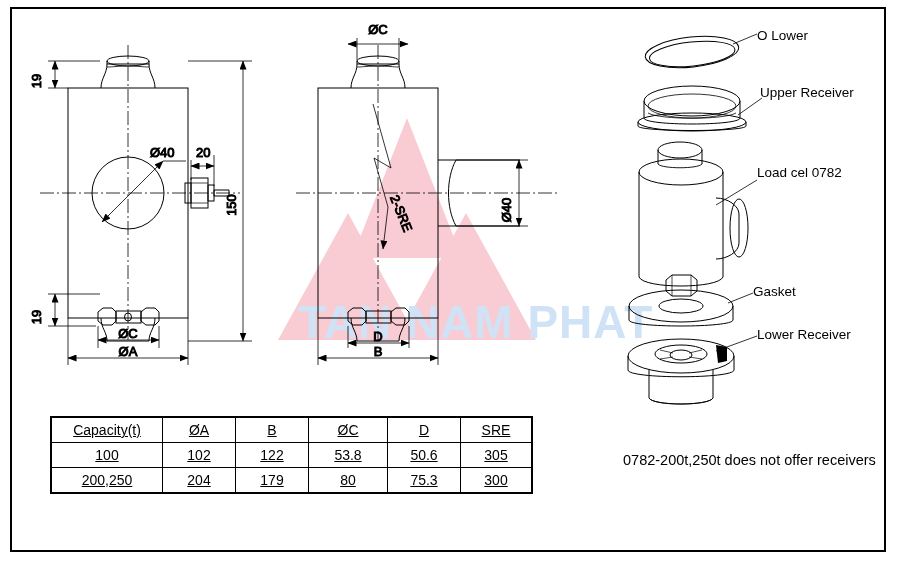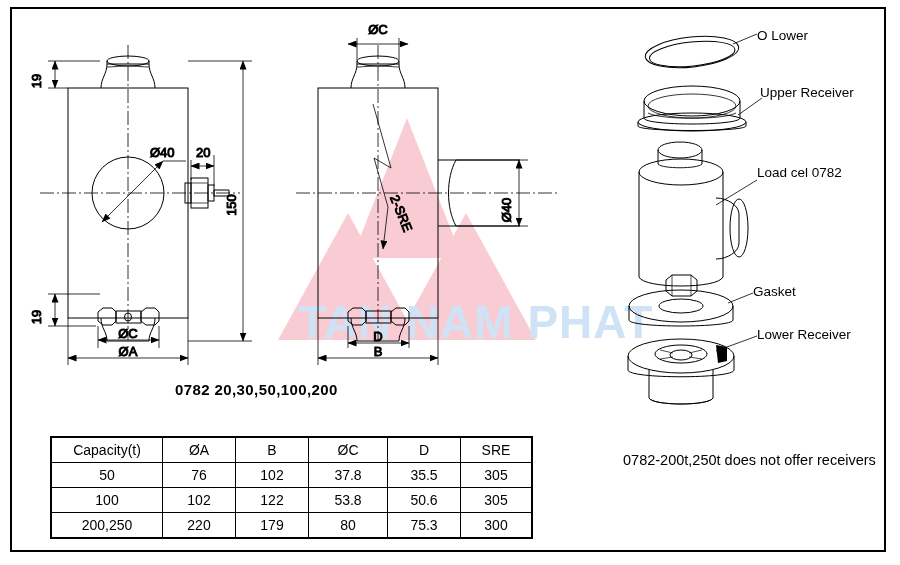--- a/index.html
+++ b/index.html
@@ -21,22 +21,22 @@
   .dim{font-family:"Liberation Sans","DejaVu Sans",sans-serif;font-size:13px;fill:#000;}
 
   
   #model-title{
     position:absolute;left:175px;top:381px;
     font-size:15px;font-weight:bold;letter-spacing:.4px;white-space:nowrap;
   }
 
   
   #spec-table{
-    position:absolute;left:50px;top:436px;
-    border-collapse:collapse;background:transparent;
+    position:absolute;left:50px;top:416px;
+    border-collapse:collapse;background:transparent;text-decoration:underline;
   }
   #spec-table td,#spec-table th{
     border:1px solid #000;
     font-size:14px;font-weight:normal;text-align:center;
     padding:0;height:24px;
     font-family:"Liberation Sans","DejaVu Sans",sans-serif;
   }
   #spec-table th{font-weight:normal;}
   #spec-table .c0{width:110px;}
   #spec-table .c1{width:72px;}
@@ -262,53 +262,44 @@
   </svg>
 
   <div id="frame"></div>
 
   <div class="callout" style="left:757px;top:28px;">O Lower</div>
   <div class="callout" style="left:760px;top:85px;">Upper Receiver</div>
   <div class="callout" style="left:757px;top:165px;">Load cel  0782</div>
   <div class="callout" style="left:753px;top:284px;">Gasket</div>
   <div class="callout" style="left:757px;top:327px;">Lower Receiver</div>
 
-  <div id="model-title">0782 20,30,50,100,200</div>
 
   <table id="spec-table">
     <thead>
       <tr>
         <th class="c0">Capacity(t)</th>
         <th class="c1">ØA</th>
         <th class="c2">B</th>
         <th class="c3">ØC</th>
         <th class="c4">D</th>
         <th class="c5">SRE</th>
       </tr>
     </thead>
     <tbody>
       <tr>
-        <td>50</td>
-        <td>76</td>
-        <td>102</td>
-        <td>37.8</td>
-        <td>35.5</td>
-        <td>305</td>
-      </tr>
-      <tr>
         <td>100</td>
         <td>102</td>
         <td>122</td>
         <td>53.8</td>
         <td>50.6</td>
         <td>305</td>
       </tr>
       <tr>
         <td>200,250</td>
-        <td>220</td>
+        <td>204</td>
         <td>179</td>
         <td>80</td>
         <td>75.3</td>
         <td>300</td>
       </tr>
     </tbody>
   </table>
 
   <div id="note">0782-200t,250t does not offer receivers</div>
 

